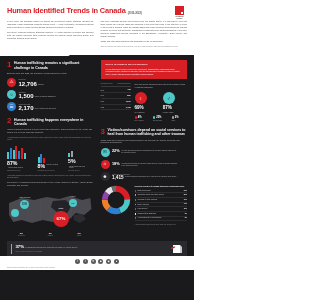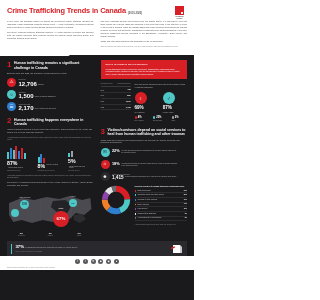--- a/index.html
+++ b/index.html
@@ -120,21 +120,21 @@
   .social span { display:inline-block; width:5px; height:5px; border-radius:50%; background:#58595b; margin:0 1.1px; color:#fff; font-size:2.6px; line-height:5px; text-align:center; }
   .footnote { background:#ffffff; color:#8a8a8e; font-size:1.35px; padding:0 7px 2px 7px; }
 </style>
 </head>
 <body>
 
 <div class="page">
 
   <div class="header">
     <div>
-      <span class="h-title">Crime Trafficking Trends in Canada</span><span class="h-period">(2010-2022)</span>
+      <span class="h-title">Human Identified Trends in Canada</span><span class="h-period">(2010-2022)</span>
     </div>
     <div class="logo">
       <div class="logo-mark"></div>
       <div class="logo-text"><span>STATISTICS</span><br><span>CANADA</span></div>
     </div>
     <div class="intro">
       <div class="intro-col">
         <p>In May 2024, the Canadian Centre for Justice and Community Safety Statistics released the 'Canadian Human Trafficking Incidents Trends' report — a first, systematic, confidential national data compilation of police-reported human trafficking incidents in Canada.</p>
         <p>The report examines National Statistical Directory of Victim Services providers and services data, the Justice Reported data collected through the Uniform Crime Reporting Survey and Integrated Criminal Court Survey.</p>
       </div>

